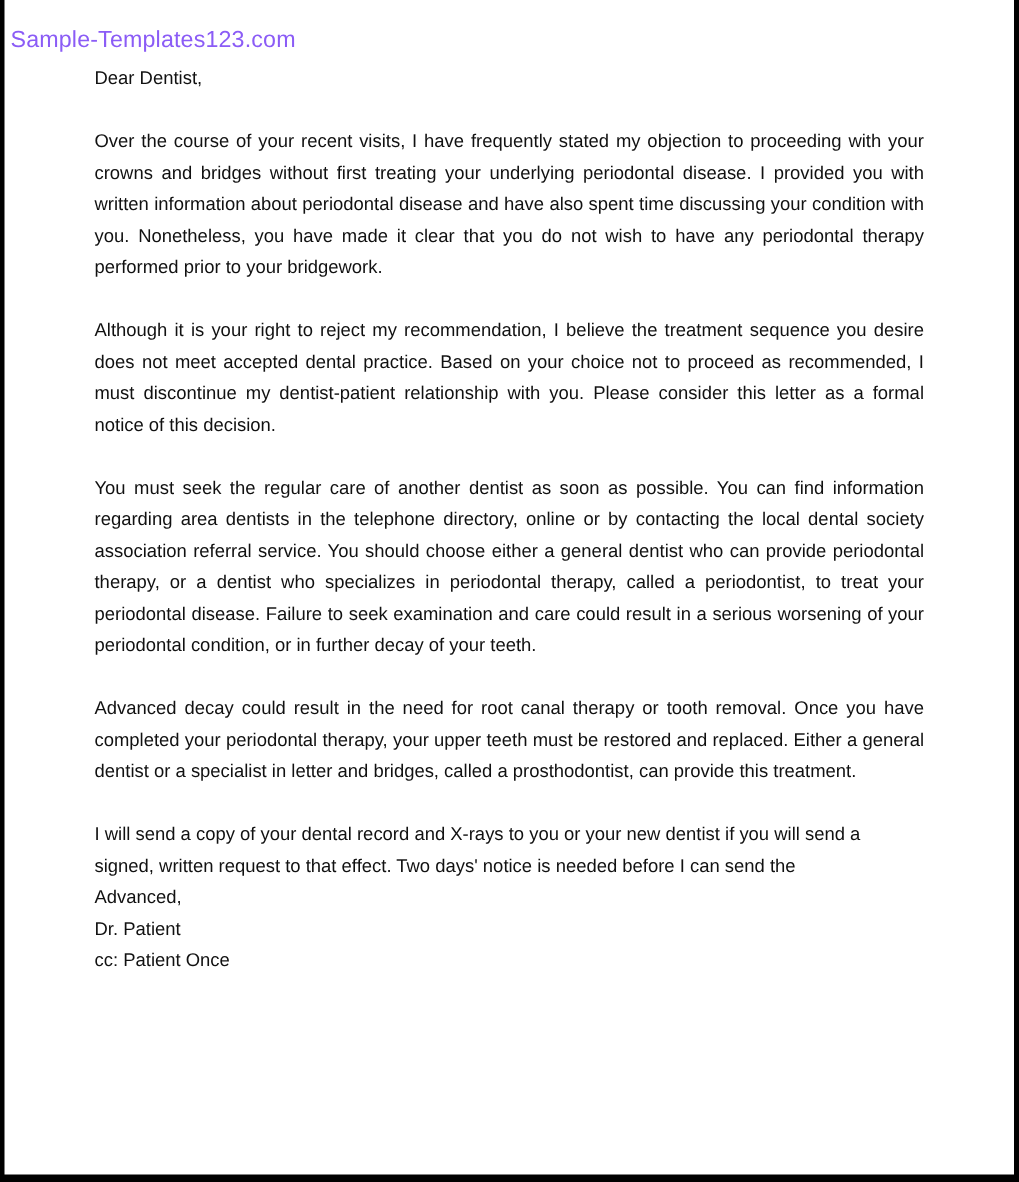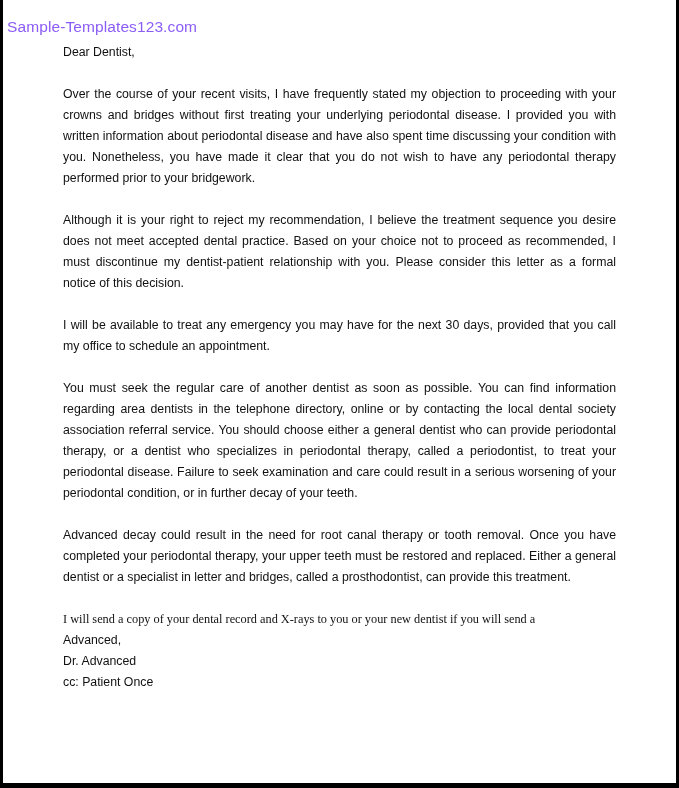--- a/index.html
+++ b/index.html
@@ -32,39 +32,39 @@
       font-size: 12.3px;
       line-height: 21px;
     }
     .letter p { margin: 0; }
     .salutation { margin-bottom: 21px !important; }
     .para {
       text-align: justify;
       text-align-last: left;
       margin-bottom: 21px !important;
     }
-    .para.last { margin-bottom: 0 !important; text-align: left; font-family: Liberation Serif, serif; }
+    .para.last { margin-bottom: 0 !important; text-align: left; }
     .closing-line { display: block; }
   </style>
 </head>
 <body>
 
 <div class="page">
   <div class="watermark">Sample-Templates123.com</div>
 
   <div class="letter">
     <p class="salutation">Dear Dentist,</p>
 
     <p class="para">Over the course of your recent visits, I have frequently stated my objection to proceeding with your crowns and bridges without first treating your underlying periodontal disease. I provided you with written information about periodontal disease and have also spent time discussing your condition with you. Nonetheless, you have made it clear that you do not wish to have any periodontal therapy performed prior to your bridgework.</p>
     <p class="para">Although it is your right to reject my recommendation, I believe the treatment sequence you desire does not meet accepted dental practice. Based on your choice not to proceed as recommended, I must discontinue my dentist-patient relationship with you. Please consider this letter as a formal notice of this decision.</p>
-    <p class="para">I will be available to treat any emergency you may have for the next 30 days, provided that you call my office to schedule an appointment.</p>
     <p class="para">You must seek the regular care of another dentist as soon as possible. You can find information regarding area dentists in the telephone directory, online or by contacting the local dental society association referral service. You should choose either a general dentist who can provide periodontal therapy, or a dentist who specializes in periodontal therapy, called a periodontist, to treat your periodontal disease. Failure to seek examination and care could result in a serious worsening of your periodontal condition, or in further decay of your teeth.</p>
     <p class="para">Advanced decay could result in the need for root canal therapy or tooth removal. Once you have completed your periodontal therapy, your upper teeth must be restored and replaced. Either a general dentist or a specialist in letter and bridges, called a prosthodontist, can provide this treatment.</p>
 
     <p class="para last">
       <span class="closing-line">I will send a copy of your dental record and X-rays to you or your new dentist if you will send a</span>
+      <span class="closing-line">signed, written request to that effect. Two days' notice is needed before I can send the</span>
     </p>
 
     <p>Advanced,</p>
-    <p>Dr. Advanced</p>
+    <p>Dr. Patient</p>
     <p>cc: Patient Once</p>
   </div>
 </div>
 
 </body></html>

